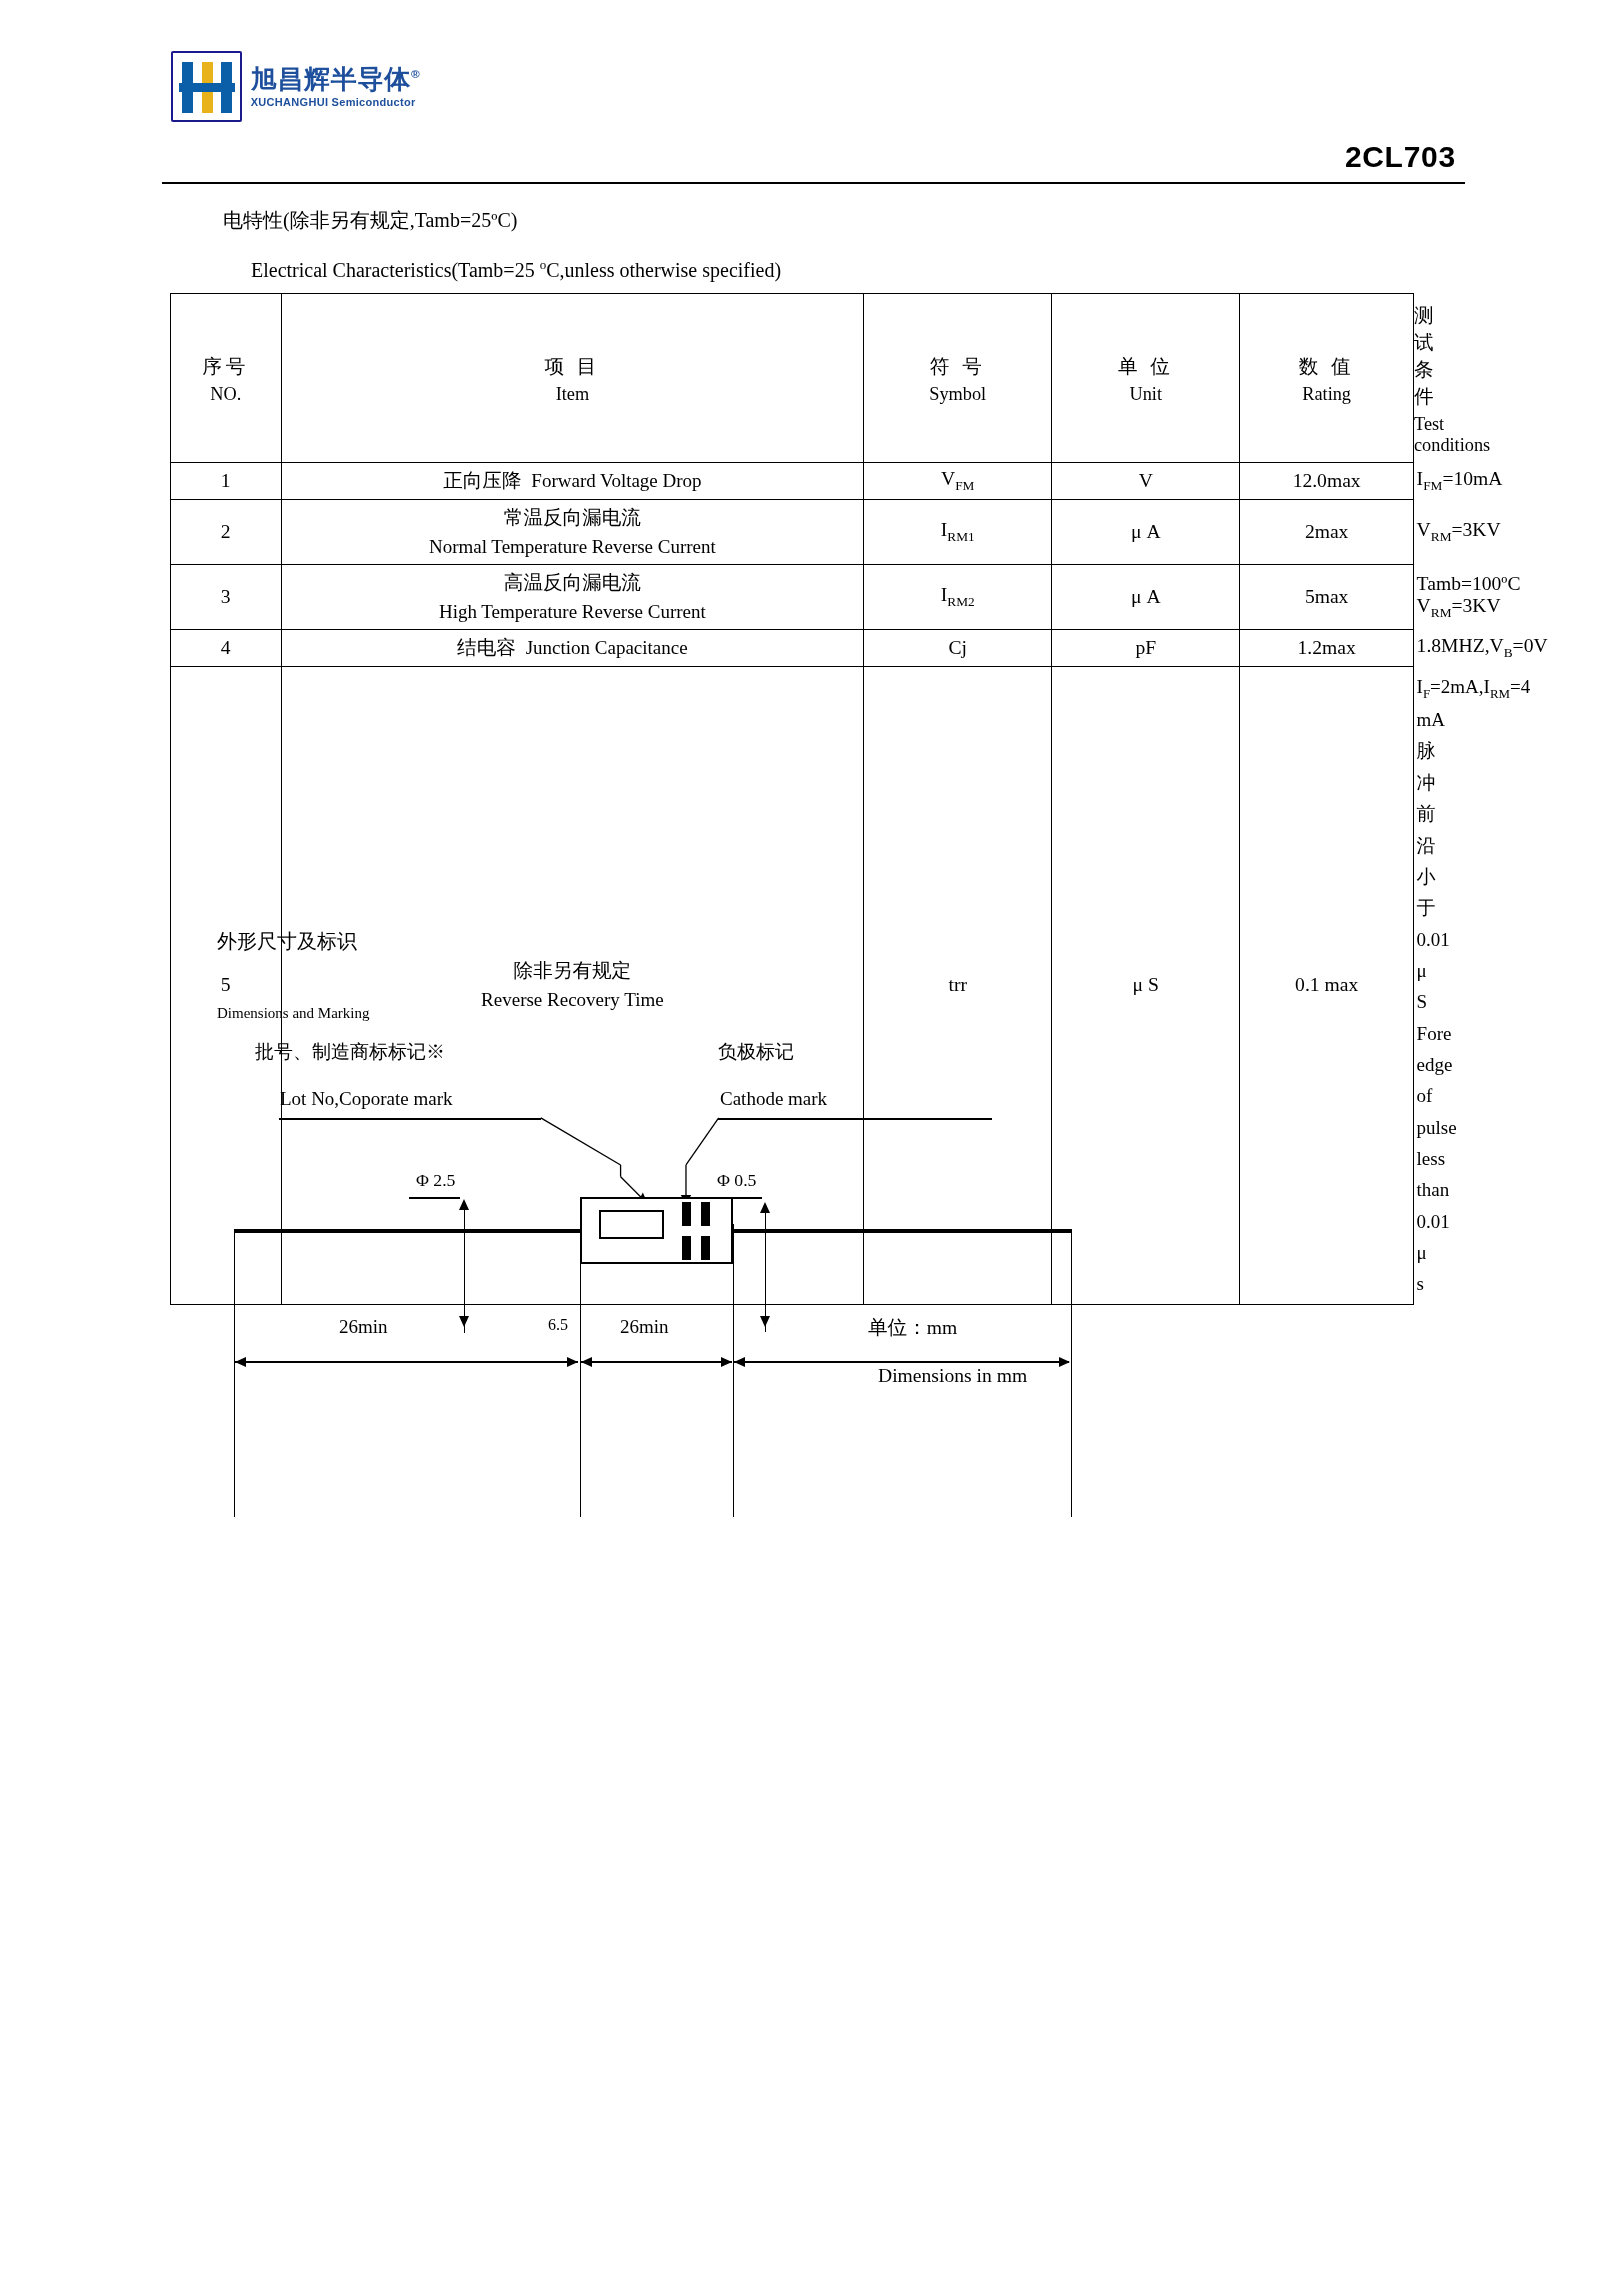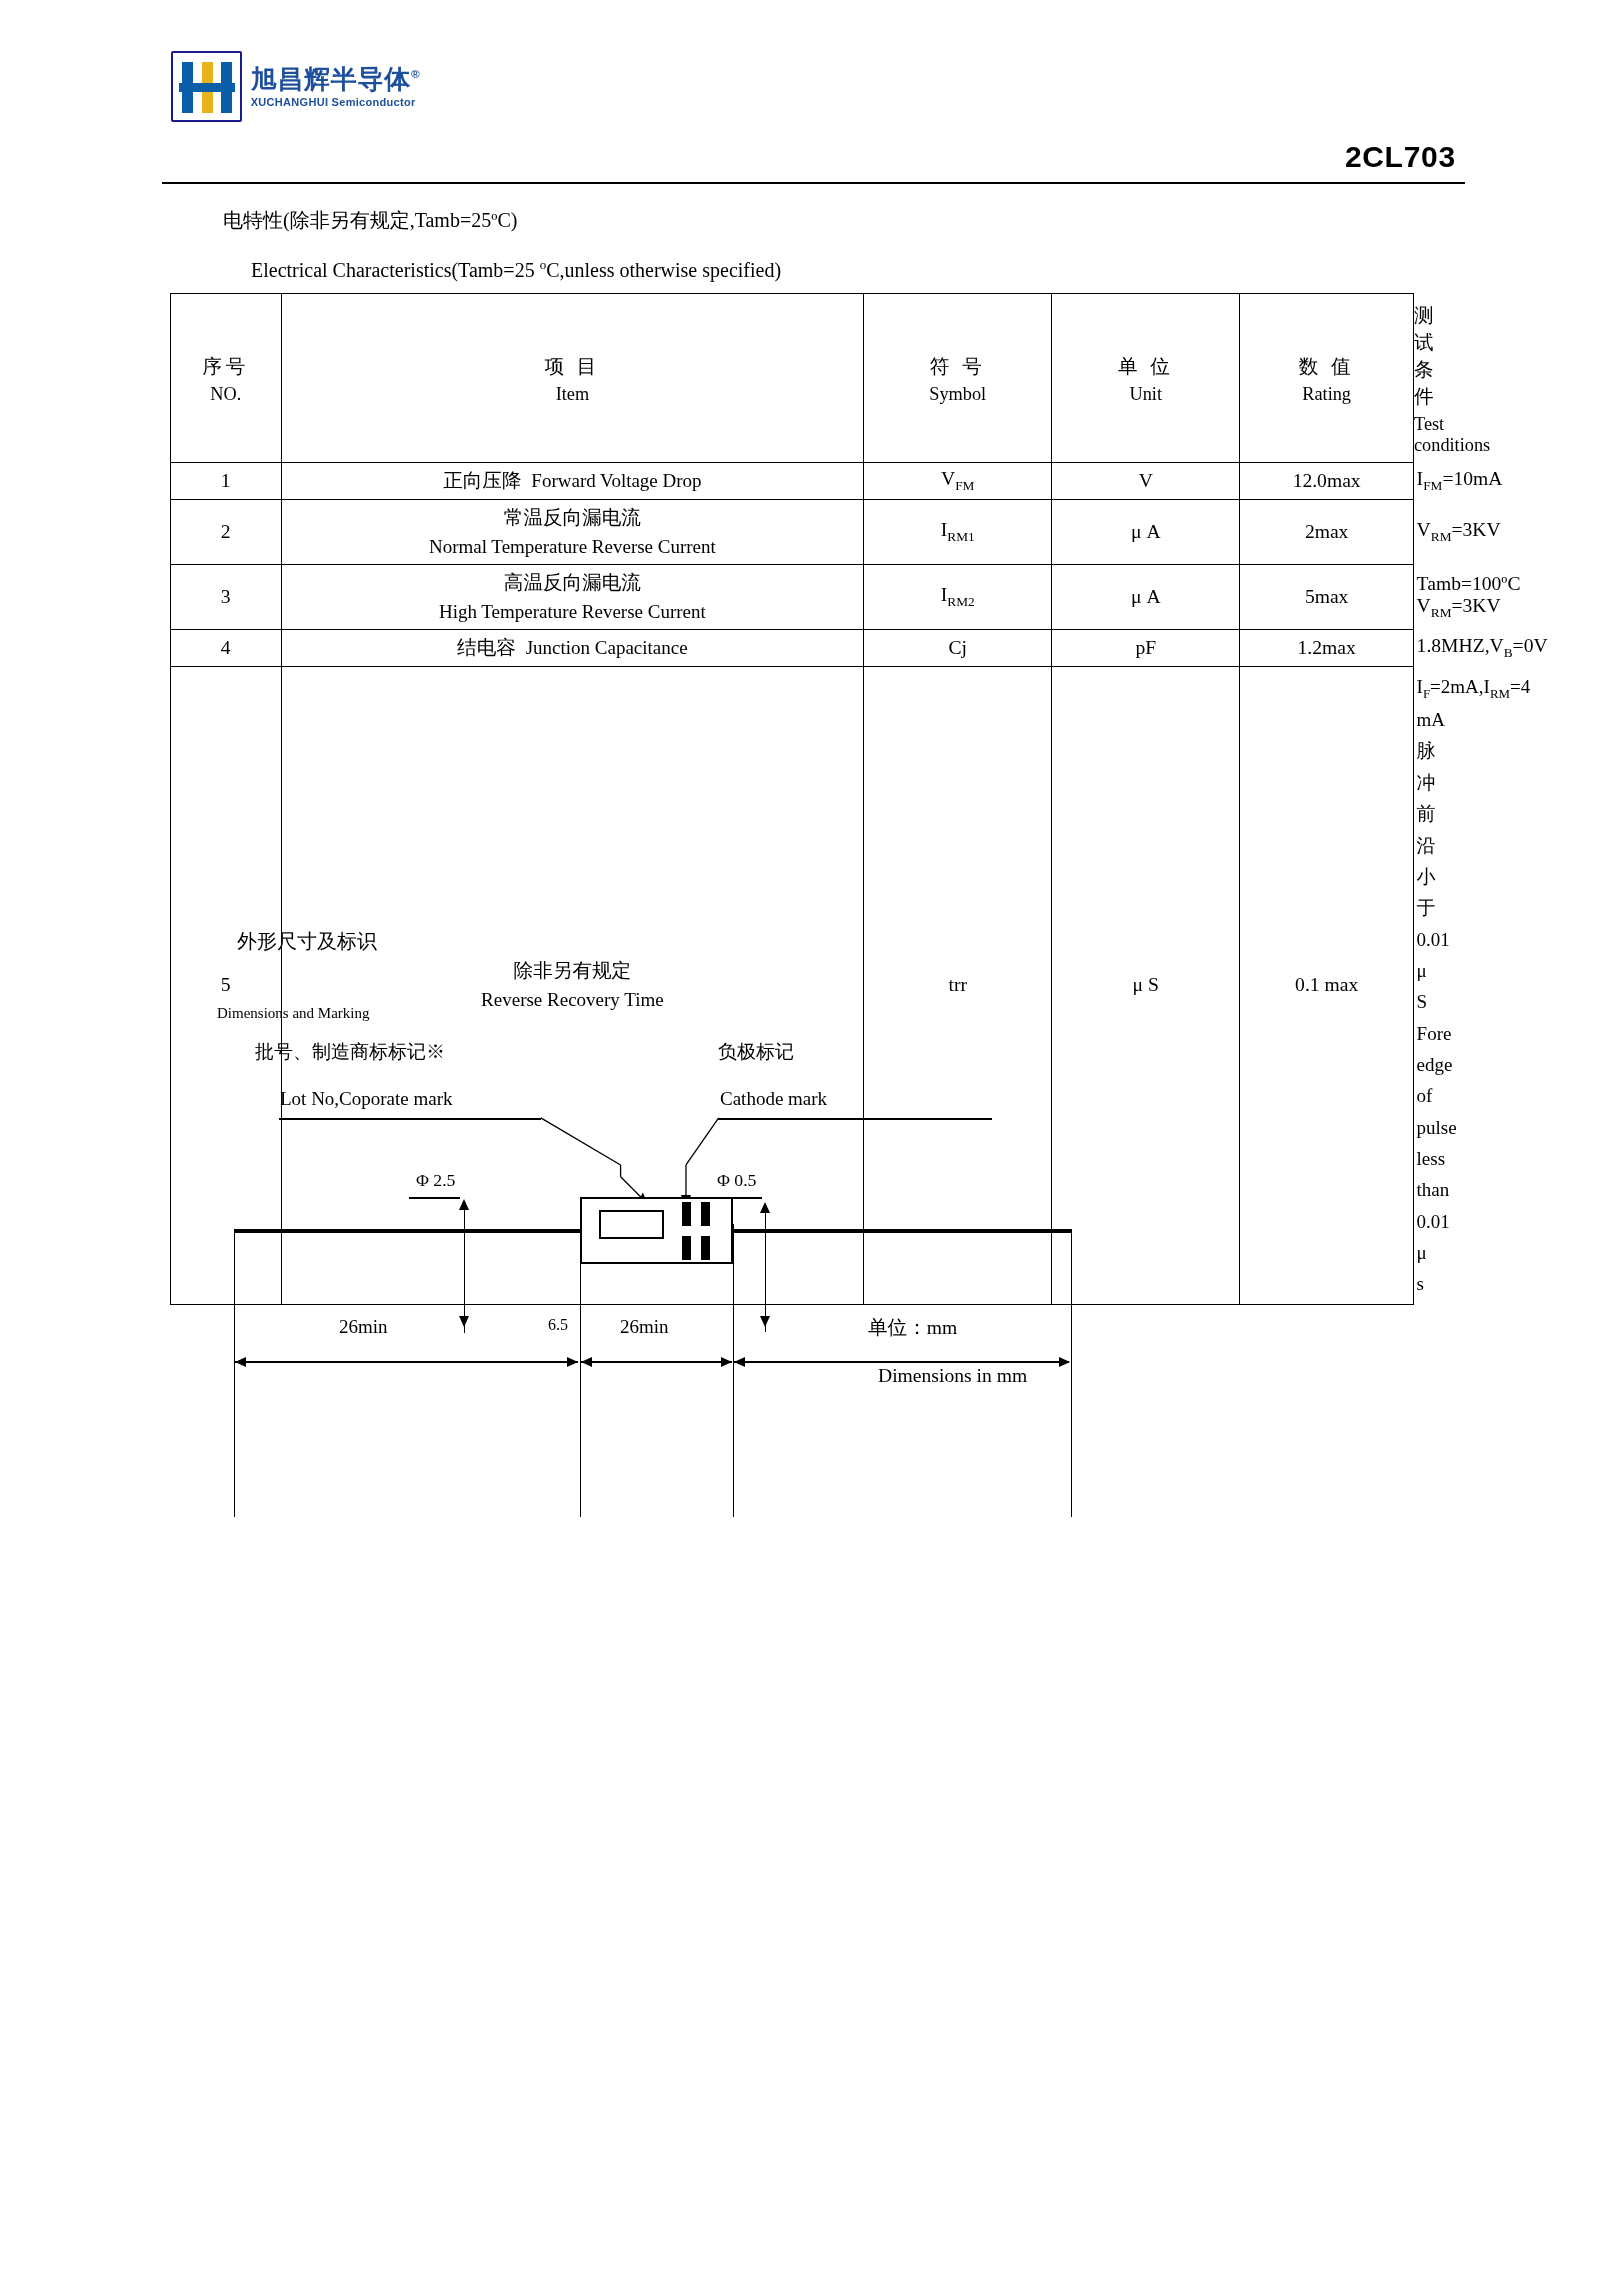--- a/index.html
+++ b/index.html
@@ -83,21 +83,21 @@
   .cond-lines { font-size:19px; line-height:1.65; }
   sub { font-size:0.68em; }
   .col-no { width:77px; }
   .col-item { width:406px; }
   .col-sym { width:131px; }
   .col-unit { width:131px; }
   .col-rating { width:121px; }
   .col-cond { width:0px; }
 
   
-  .dim-cn { position:absolute; left:217px; top:928px; font-size:20px;margin-left:20px; }
+  .dim-cn { position:absolute; left:217px; top:928px; font-size:20px; }
   .dim-en { position:absolute; left:217px; top:1005px; font-size:15px; }
 
   .drawing { position:absolute; left:162px; top:1008px; width:1303px; height:497px; }
 
   .lbl { position:absolute; font-size:19px; white-space:nowrap; }
   .lbl-lot-cn  { left:93px; top:31px; }
   .lbl-lot-en  { left:118px; top:80px; }
   .lbl-cath-cn { left:556px; top:31px; }
   .lbl-cath-en { left:558px; top:80px; }
 

